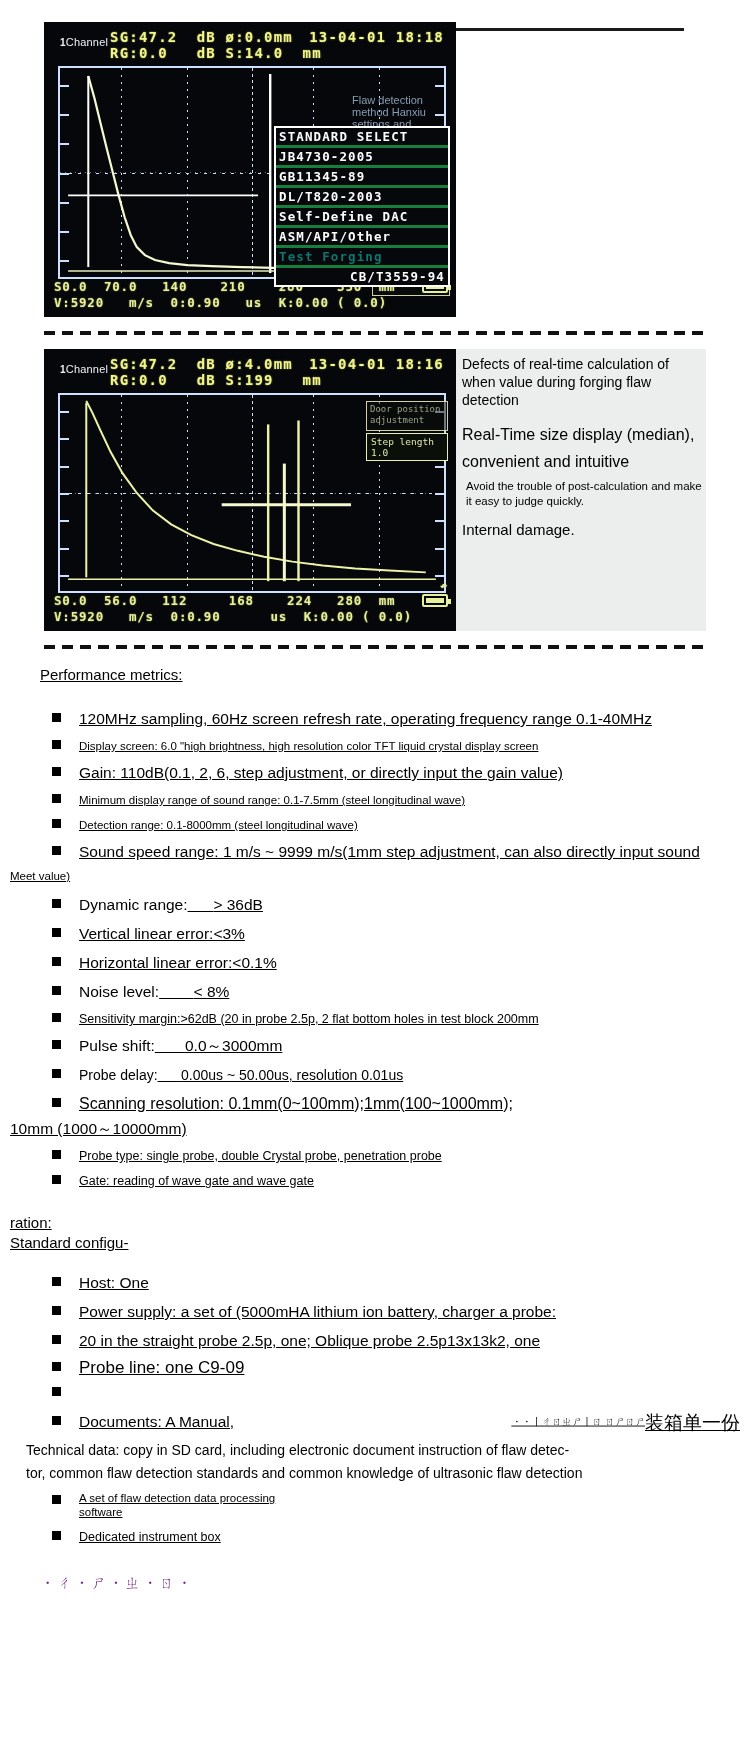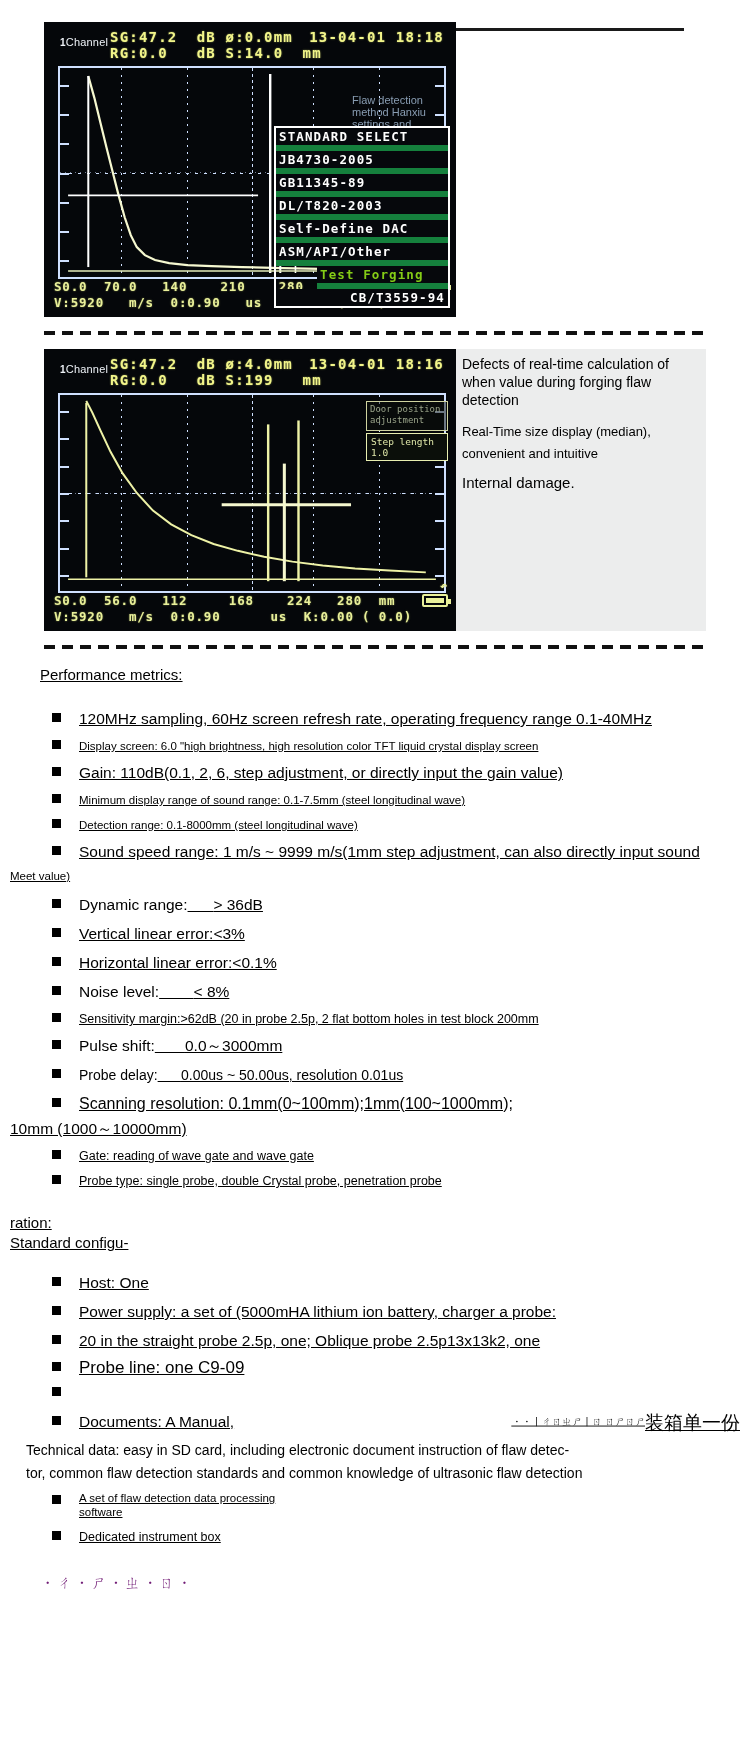--- a/index.html
+++ b/index.html
@@ -73,25 +73,25 @@
 
   .menu {
     position:absolute; right:6px; top:76px; width:176px;
     border:2px solid #ffffff;
     font-family:"DejaVu Sans Mono", monospace;
     z-index:6;
   }
   .menu .mi {
     color:#ffffff; background:#06080c;
     font-size:12.5px; font-weight:bold; letter-spacing:1.1px;
-    padding:1px 3px; border-bottom:6px solid #15803d; white-space:nowrap;
+    padding:1px 3px; border-bottom:3px solid #15803d; white-space:nowrap;
     overflow:hidden;
   }
   .menu .mi:last-child { border-bottom:none;text-align:right; }
-  .menu .mi.sel { color:#84cc16;margin-left:41px; }
+  .menu .mi.sel { color:#0f766e; }
 
   .ghost {
     position:absolute; color:#9fb6cf; font-size:11px; line-height:12px;
     font-family:"Liberation Sans", sans-serif; opacity:.85;
   }
   .ghostbox {
     position:absolute; border:1px solid #cfd3a0; color:#9aa48a;
     font-size:9px; line-height:11px; padding:2px 3px; background:rgba(12,16,10,.5);
   }
   .ylbox {
@@ -114,21 +114,21 @@
   .arrowicon { position:absolute; right:2px; top:-14px; color:#e9f09a; font-size:12px; }
 
   .side {
     flex:1 1 auto; background:#eceded; padding:6px 4px 6px 6px;
     position:relative;
   }
   .side .t0 { font-size:15px; line-height:19px; margin:4px 0 10px 0; }
   .side .t1 { font-size:11.5px; line-height:15px; margin:0 0 11px 4px; }
   .side .t2 { font-size:13px; line-height:16px; margin:0 0 10px 0; }
   .side .t3 { font-size:14px; line-height:18px; margin:0 0 12px 0; }
-  .side .t4 { font-size:13px; line-height:22px; margin:0 0 4px 0; }
+  .side .t4 { font-size:16px; line-height:27px; margin:0 0 4px 0; }
   .side .t5 { font-size:15px; line-height:19px; margin:8px 0 0 0; }
 
   .dashrule {
     height:4px; margin:14px 44px;
     background:repeating-linear-gradient(to right,#111 0 11px, transparent 11px 18px);
   }
 
   
   .specs { padding:0 10px 0 40px;text-decoration:underline; }
   .sec-head { font-size:15px; line-height:20px; margin:16px 0 22px 0; }
@@ -301,20 +301,21 @@
           <div class="arrowicon">↶</div>
           <div class="batt">
               <i></i>
             </div>
         </div>
       </div>
 
       <div class="side">
         <div class="t3">Defects of real-time calculation of when value during forging flaw detection</div>
         <div class="t4">Real-Time size display (median), convenient and intuitive</div>
+        <div class="t1">Avoid the trouble of post-calculation and make it easy to judge quickly.</div>
         <div class="t5">Internal damage.</div>
       </div>
 
     </div>
   </div>
 
   <div class="dashrule"></div>
 
   <div class="specs">
     <div class="sec-head">Performance metrics:</div>
@@ -393,25 +394,25 @@
     </div>
 
     <div class="li big">
       <span class="bullet"></span>
       <span class="txt" style="font-size:16px;">Scanning resolution: 0.1mm(0~100mm);1mm(100~1000mm);</span>
     </div>
     <div class="cont mid" style="margin-left:-30px;">10mm (1000～10000mm)</div>
 
     <div class="li small">
       <span class="bullet"></span>
+      <span class="txt" style="font-size:12.5px;">Probe type: single probe, double Crystal probe, penetration probe</span>
+    </div>
+    <div class="li small">
+      <span class="bullet"></span>
       <span class="txt" style="font-size:12.5px;">Gate: reading of wave gate and wave gate</span>
-    </div>
-    <div class="li small">
-      <span class="bullet"></span>
-      <span class="txt" style="font-size:12.5px;">Probe type: single probe, double Crystal probe, penetration probe</span>
     </div>
   </div>
 
   <div class="specs">
     <div class="sec-head cfg" style="margin-left:-30px;">
       <div>ration:</div>
       <div>Standard configu-</div>
     </div>
 
     <div class="li big">
@@ -440,21 +441,21 @@
       <span class="txt" style="display:flex; align-items:center;">
         <span>Documents: A Manual,</span>
         <span style="flex:1 1 auto;"></span>
         <span class="noise cjk">・・丨ㄔㄖㄓㄕ丨ㄖ ㄖㄕㄖㄕ</span>
         <span class="cjk bigcjk">装箱单一份</span>
       </span>
     </div>
   </div>
 
   <div class="tail">
-    <div>Technical data: easy in SD card, including electronic document instruction of flaw detec-</div>
+    <div>Technical data: copy in SD card, including electronic document instruction of flaw detec-</div>
     <div>tor, common flaw detection standards and common knowledge of ultrasonic flaw detection</div>
   </div>
 
   <div class="specs">
     <div class="li small" style="margin-top:6px;">
       <span class="bullet"></span>
       <span class="txt" style="font-size:11.5px; line-height:14px;">
         <span style="display:block;">A set of flaw detection data processing</span>
         <span style="display:block;">software</span>
       </span>

